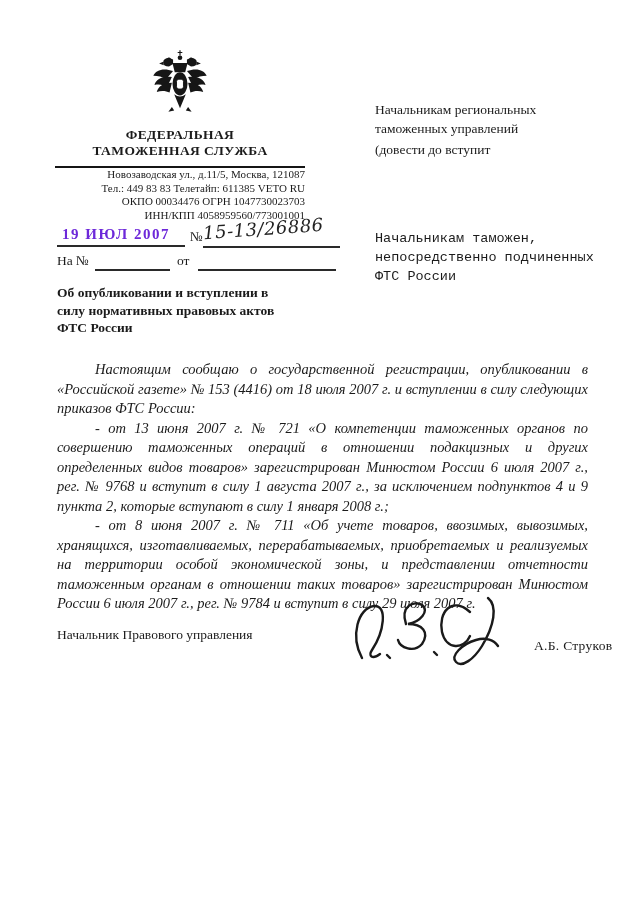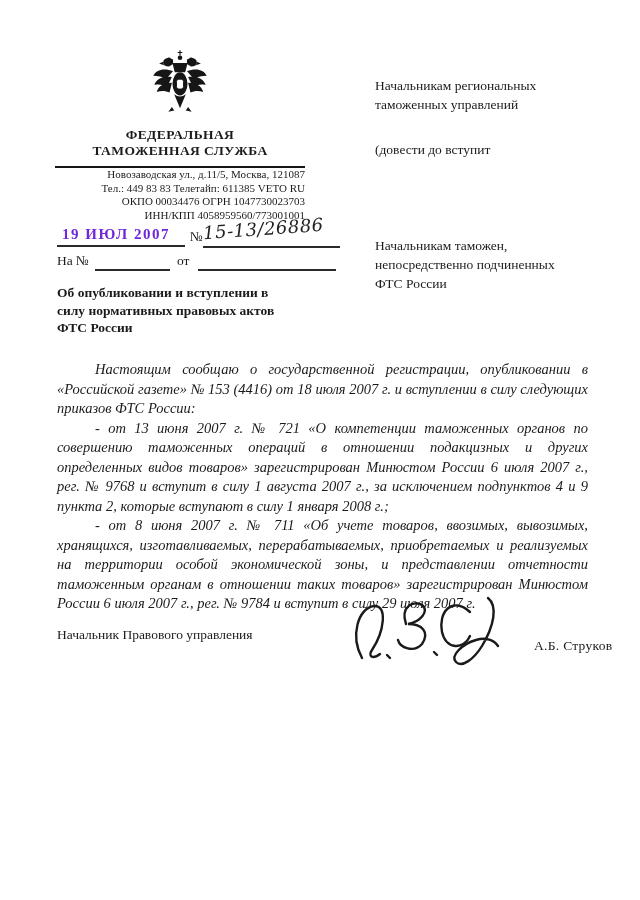--- a/index.html
+++ b/index.html
@@ -68,23 +68,23 @@
     font-size: 13.5px;
     line-height: 17.5px;
   }
 
   
   .addressee {
     left: 375px; width: 245px;
     font-size: 13.5px;
     line-height: 19px;
   }
-  .addr-1 { top: 76px; }
+  .addr-1 { top: 100px; }
   .addr-2 { top: 140px; }
-  .addr-3 { top: 236px; }
+  .addr-3 { top: 229px; font-family: Liberation Mono, monospace; }
 
   
   .body-text {
     left: 57px; top: 360px; width: 531px;
     font-size: 14.5px;
     line-height: 19.5px;
     text-align: justify;
   }
   .body-text p { margin: 0; text-indent: 38px; font-style: italic; }
 

